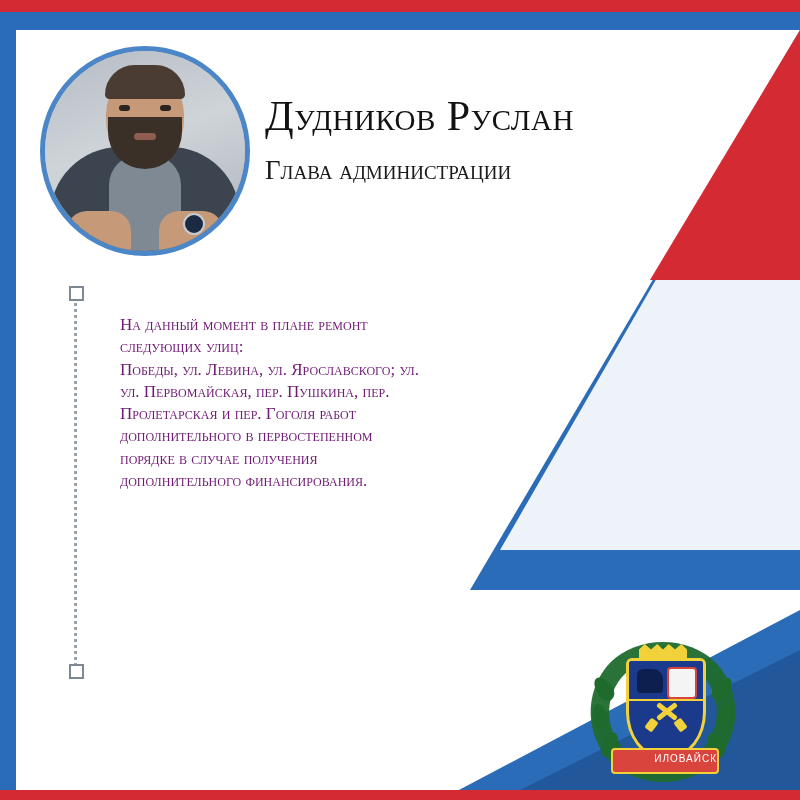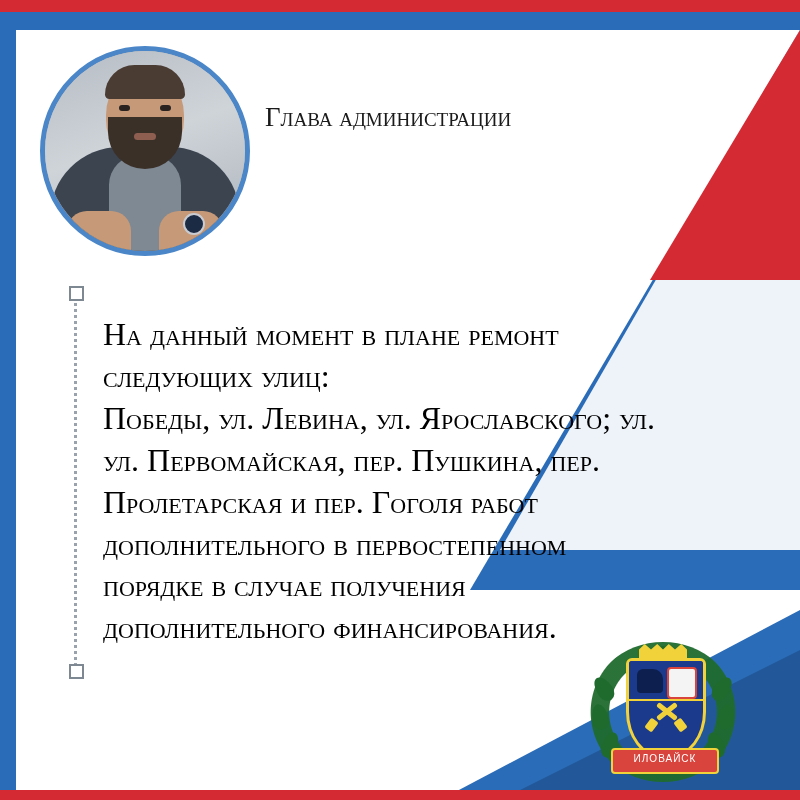--- a/index.html
+++ b/index.html
@@ -232,21 +232,21 @@
   .person-name {
     font-size: 42px;
     letter-spacing: 0.5px;
     color: #121212;
     line-height: 1.05;
     font-variant: small-caps;
     font-weight: 400;
     white-space: nowrap;
   }
   .person-title {
-    margin-top: 8px;
+    margin-top: 17px;
     font-size: 27px;
     color: #1a1a1a;
     line-height: 1.18;
     font-variant: small-caps;
   }
 
   
   .body-area {
     position: absolute;
     left: 68px;
@@ -267,26 +267,26 @@
     height: 11px;
     border: 2px solid #7d8893;
     background: #ffffff;
     left: 1px;
   }
   .sq.top { top: 0; }
   .sq.bottom { top: 378px; }
 
   .body-text {
     position: absolute;
-    left: 35px;
+    left: 52px;
     top: 28px;
     width: 620px;
-    font-size: 32px;
+    font-size: 17px;
     line-height: 1.31;
-    color: #000000;
+    color: #701a75;
     font-variant: small-caps;
   }
   .body-text p { margin: 0; }
 
   
   .emblem {
     position: absolute;
     right: 62px;
     bottom: 18px;
     width: 150px;
@@ -381,21 +381,21 @@
     bottom: 8px;
     margin-left: -52px;
     width: 104px;
     height: 22px;
     background: #d9443c;
     border-radius: 4px;
     border: 2px solid #f2d23a;
     color: #ffffff;
     font-size: 10px;
     letter-spacing: 1px;
-    text-align: center;
+    text-align: right;
     line-height: 18px;
     font-family: "Liberation Sans", sans-serif;
   }
   .crown {
     position: absolute;
     left: 50%;
     top: 2px;
     margin-left: -24px;
     width: 48px;
     height: 14px;
@@ -431,20 +431,21 @@
         <div class="p-head"></div>
         <div class="p-hair"></div>
         <div class="p-eye-l"></div>
         <div class="p-eye-r"></div>
         <div class="p-beard"></div>
         <div class="p-mouth"></div>
       </div>
     </div>
 
     <div class="name-block">
+      <div class="person-name">Дудников Руслан</div>
       <div class="person-title">
         <div>Глава администрации</div>
       </div>
     </div>
   </div>
 
   <div class="body-area">
     <div class="dotted-line"></div>
     <div class="sq top"></div>
     <div class="sq bottom"></div>

